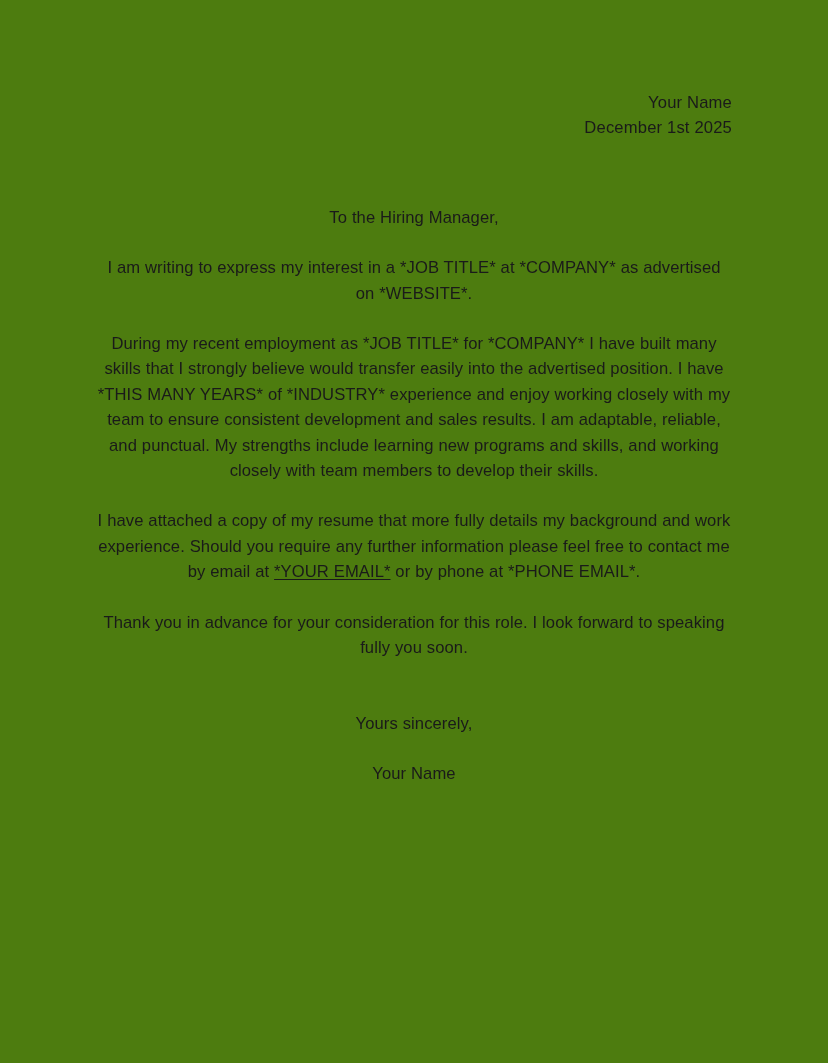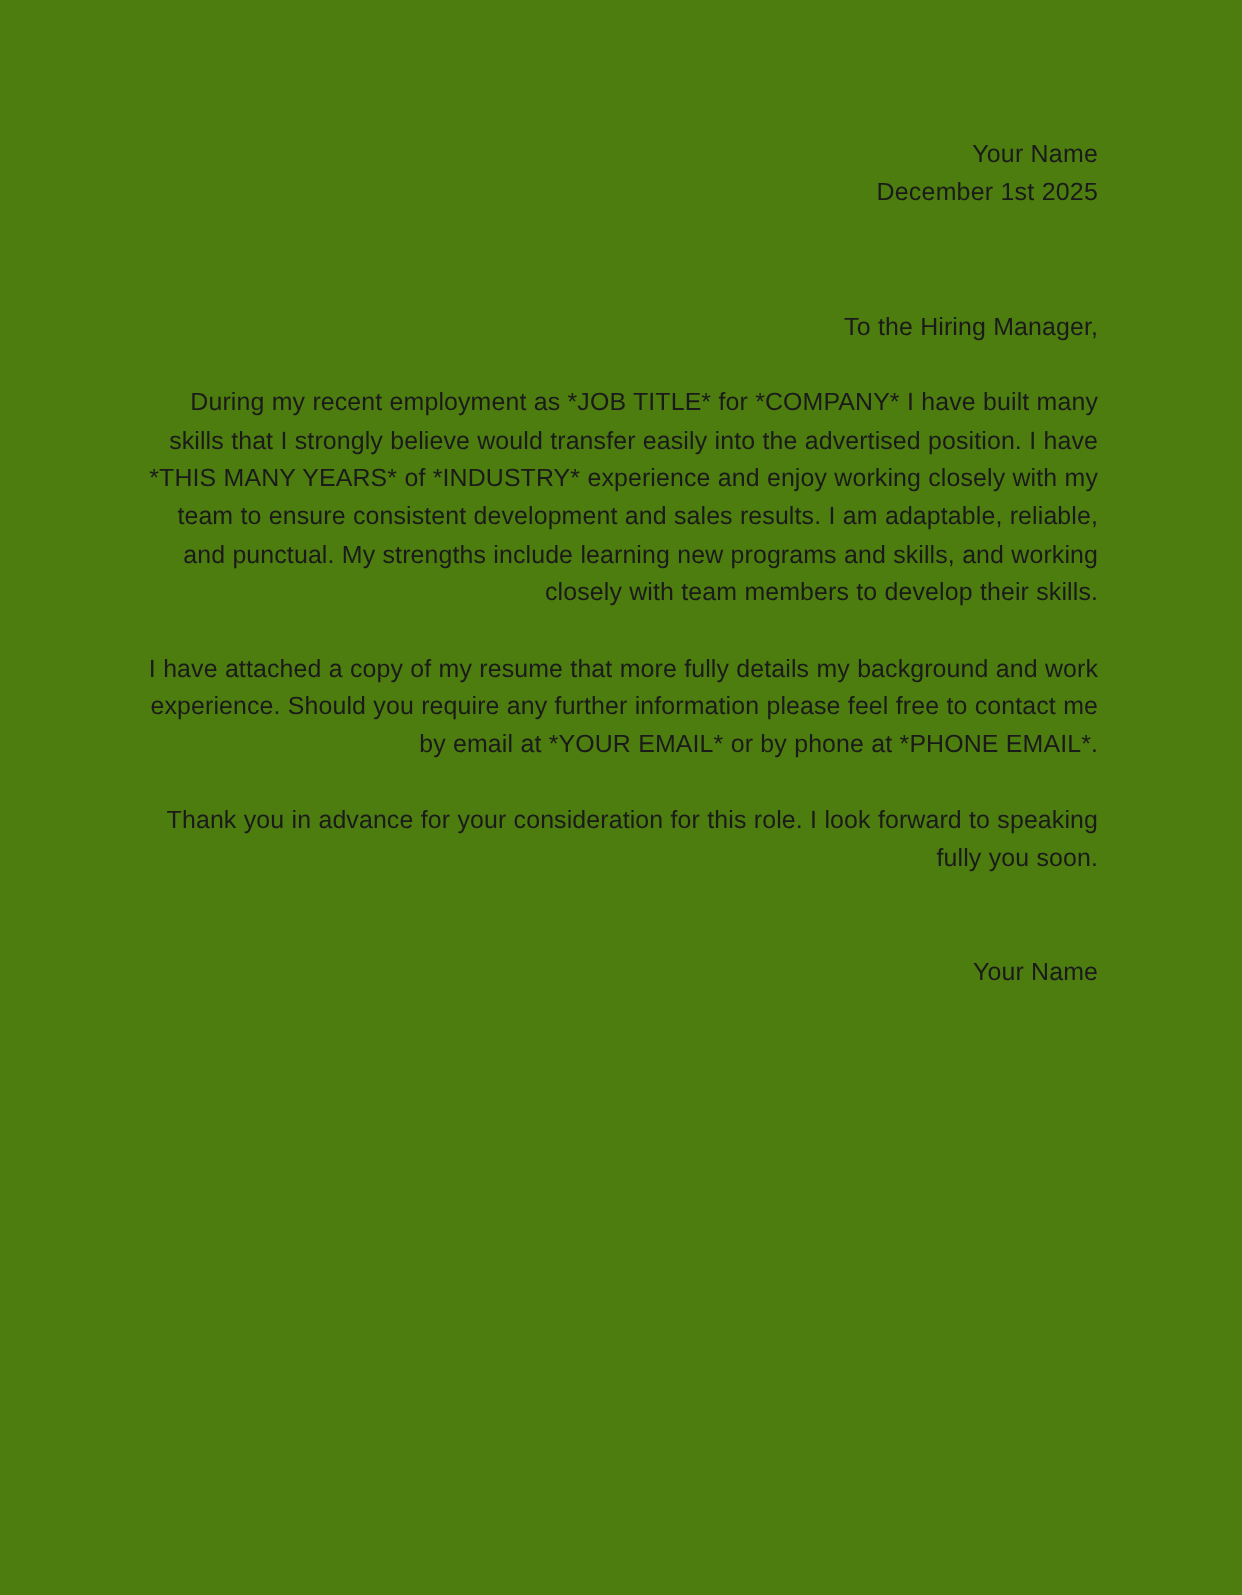--- a/index.html
+++ b/index.html
@@ -44,34 +44,35 @@
   }
 
   .letter-body {
     margin-top: 64px;
   }
 
   .para {
     font-size: 16.6px;
     line-height: 25.4px;
     letter-spacing: 0.005em;
-    text-align: right;
+    text-align: center;
     margin: 0 0 25px 0;
     word-spacing: 0.01em;
   }
 
   .para:last-child {
     margin-bottom: 0;
   }
 
   .para.gap-large {
     margin-bottom: 50px;
   }
 
   .link-placeholder {
+    text-decoration: underline;
     text-underline-offset: 2px;
     text-decoration-thickness: 1px;
     color: #1a1a1a;
   }
 
   .sig-block .para {
     margin-bottom: 25px;
   }
 </style>
 </head>
@@ -83,28 +84,30 @@
 
     <div class="letter-header">
       <span class="header-line">Your Name</span>
       <span class="header-line">December 1st 2025</span>
     </div>
 
     <div class="letter-body">
 
       <p class="para">To the Hiring Manager,</p>
 
+      <p class="para">I am writing to express my interest in a *JOB TITLE* at *COMPANY* as advertised on *WEBSITE*.</p>
 
       <p class="para">During my recent employment as *JOB TITLE* for *COMPANY* I have built many skills that I strongly believe would transfer easily into the advertised position. I have *THIS MANY YEARS* of *INDUSTRY* experience and enjoy working closely with my team to ensure consistent development and sales results. I am adaptable, reliable, and punctual. My strengths include learning new programs and skills, and working closely with team members to develop their skills.</p>
 
       <p class="para"><span>I have attached a copy of my resume that more fully details my background and work experience. Should you require any further information please feel free to contact me by email at </span><span class="link-placeholder">*YOUR EMAIL*</span><span> or by phone at *PHONE EMAIL*.</span></p>
 
       <p class="para gap-large">Thank you in advance for your consideration for this role. I look forward to speaking fully you soon.</p>
 
       <div class="sig-block">
+        <p class="para">Yours sincerely,</p>
 
         <p class="para">Your Name</p>
       </div>
 
     </div>
 
   </div>
 
 </div>
 

